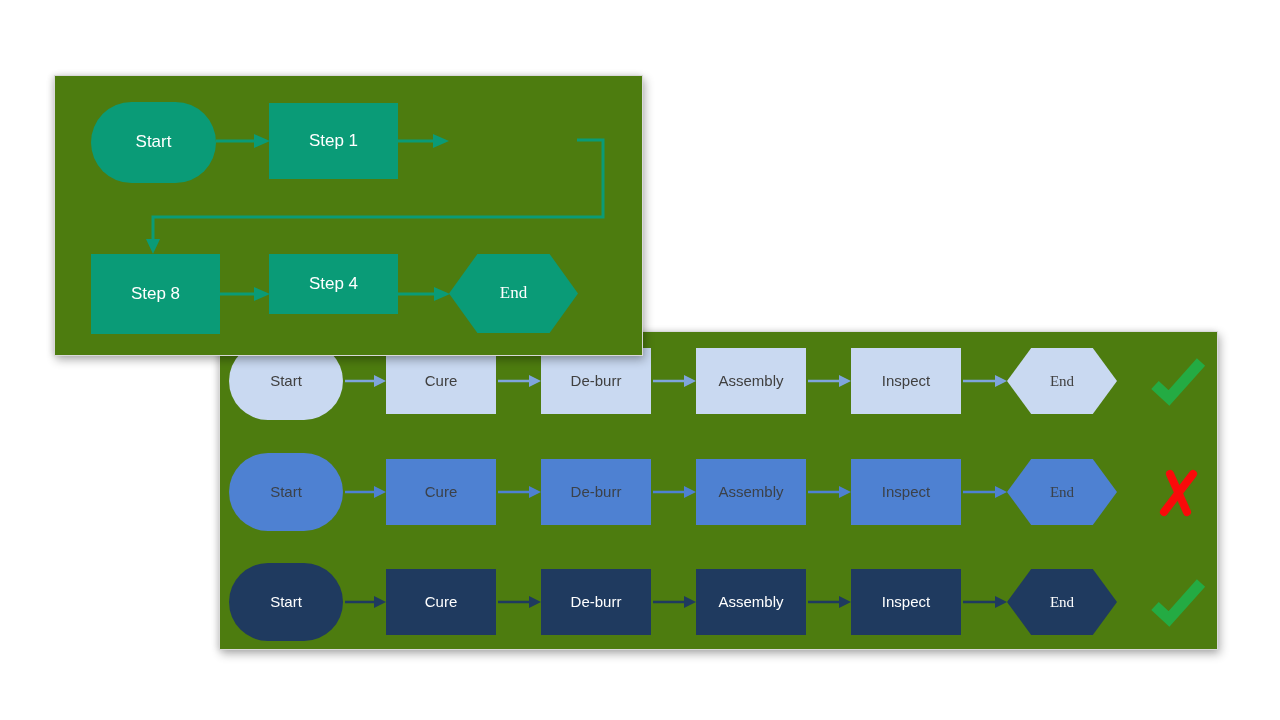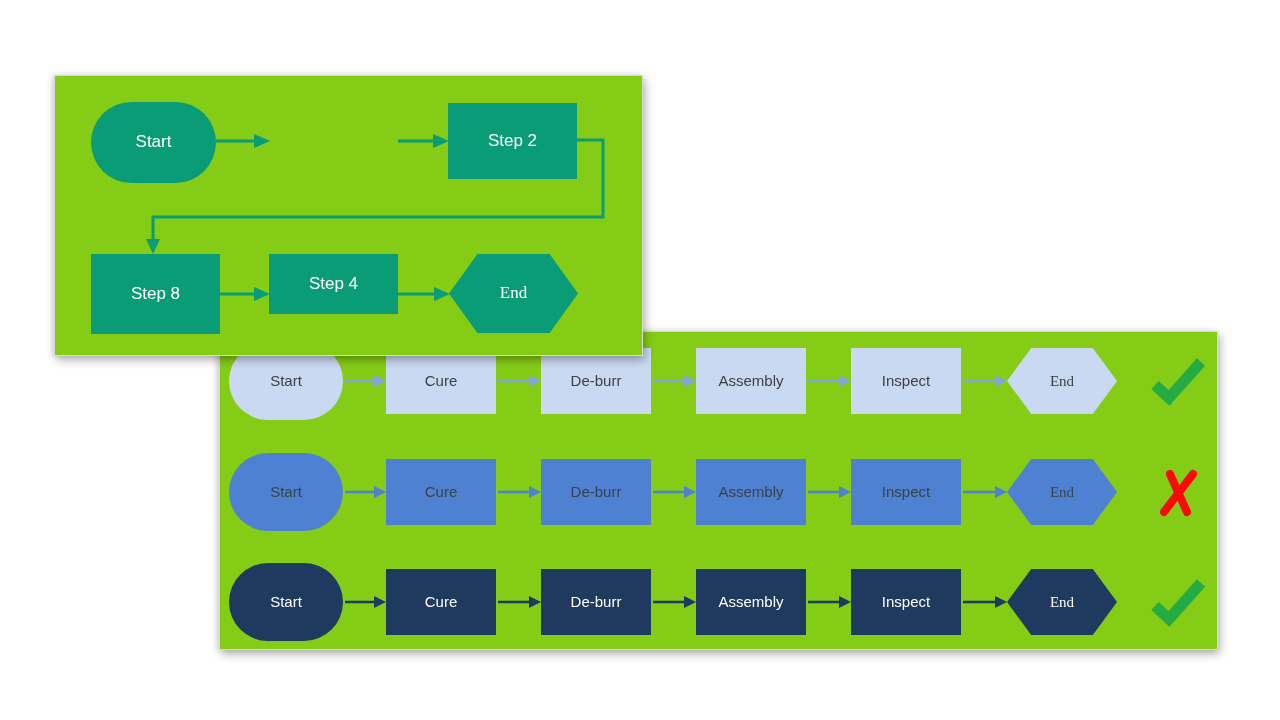--- a/index.html
+++ b/index.html
@@ -2,21 +2,21 @@
 <html style="--green: #0A9B77; --lightblue: #C9D9F1; --midblue: #4E81D2; --navy: #1F3A5F; --darktext: #404040; --midtext: #3B4149; --lightarrow: #7FA5DC; --check: #24AB43; --cross: #FA0A0A;"><head>
 <meta charset="utf-8">
 <style>
   html,body { margin:0; padding:0; }
   body {
     width:1280px; height:720px; position:relative; overflow:hidden;
     background:#ffffff;
     font-family:"Liberation Sans", sans-serif;
   }
   .panel {
-    position:absolute; background:#84cc16;
+    position:absolute; background:#4d7c0f;
     border:1px solid #d9d9d9;
     box-shadow: 2px 4px 9px rgba(0,0,0,0.30), -2px 0 6px rgba(0,0,0,0.10);
   }
   #panel1 { left:54px; top:75px;  width:587px; height:279px; z-index:2; }
   #panel2 { left:219px; top:331px; width:997px; height:317px; z-index:1; }
 
   .shape {
     position:absolute; display:flex; align-items:center; justify-content:center;
     text-align:center; line-height:1.1; user-select:none;
   }
@@ -48,22 +48,22 @@
       <line x1="165" y1="218" x2="199" y2="218"></line>
       <polygon points="199,211 199,225 215,218" stroke="none"></polygon>
       <line x1="343" y1="218" x2="379" y2="218"></line>
       <polygon points="379,211 379,225 395,218" stroke="none"></polygon>
     </g>
   </svg>
 
   <div class="shape green stadium1" style="left:36px;top:26px;width:125px;height:81px">
       <span>Start</span>
     </div>
-  <div class="shape green" style="left:393px;top:27px;width:129px;height:76px">
-      <span>Step 2</span>
+  <div class="shape green" style="left:214px;top:27px;width:129px;height:76px">
+      <span>Step 1</span>
     </div>
   <div class="shape green" style="left:36px;top:178px;width:129px;height:80px">
       <span>Step 8</span>
     </div>
   <div class="shape green" style="left:214px;top:178px;width:129px;height:60px">
       <span>Step 4</span>
     </div>
   <div class="shape green hex" style="left:394px;top:178px;width:129px;height:79px">
       <span>End</span>
     </div>

